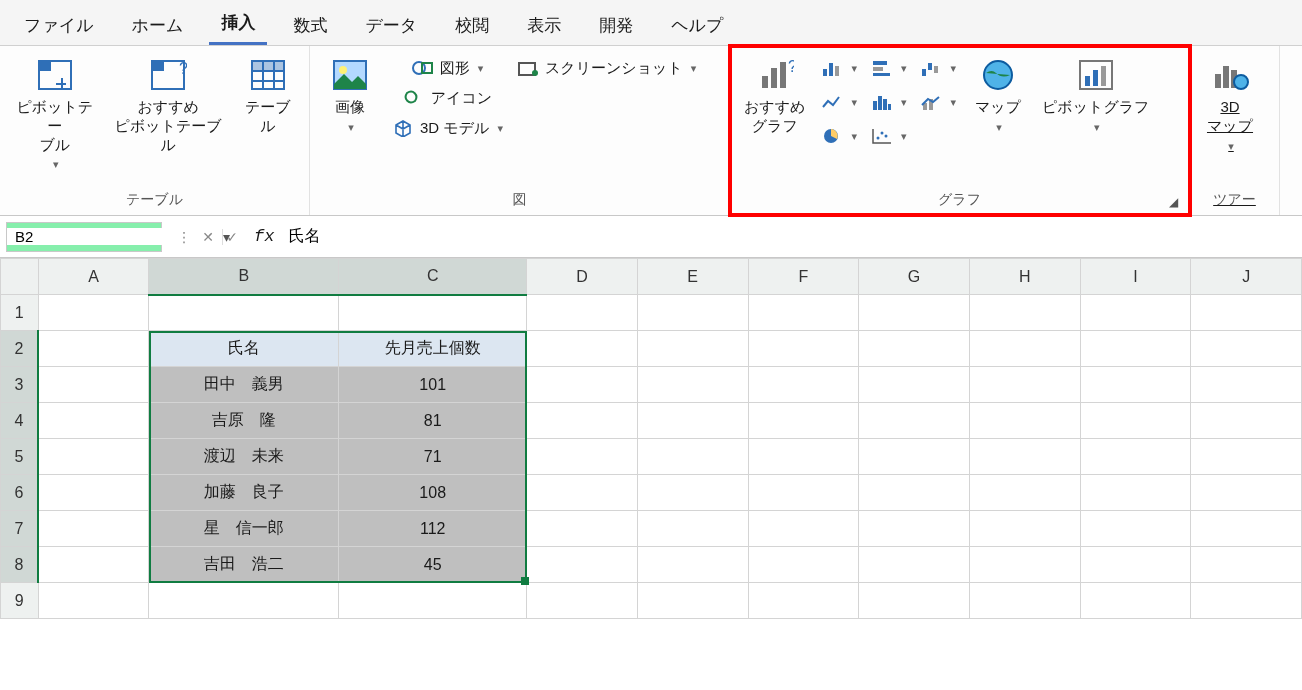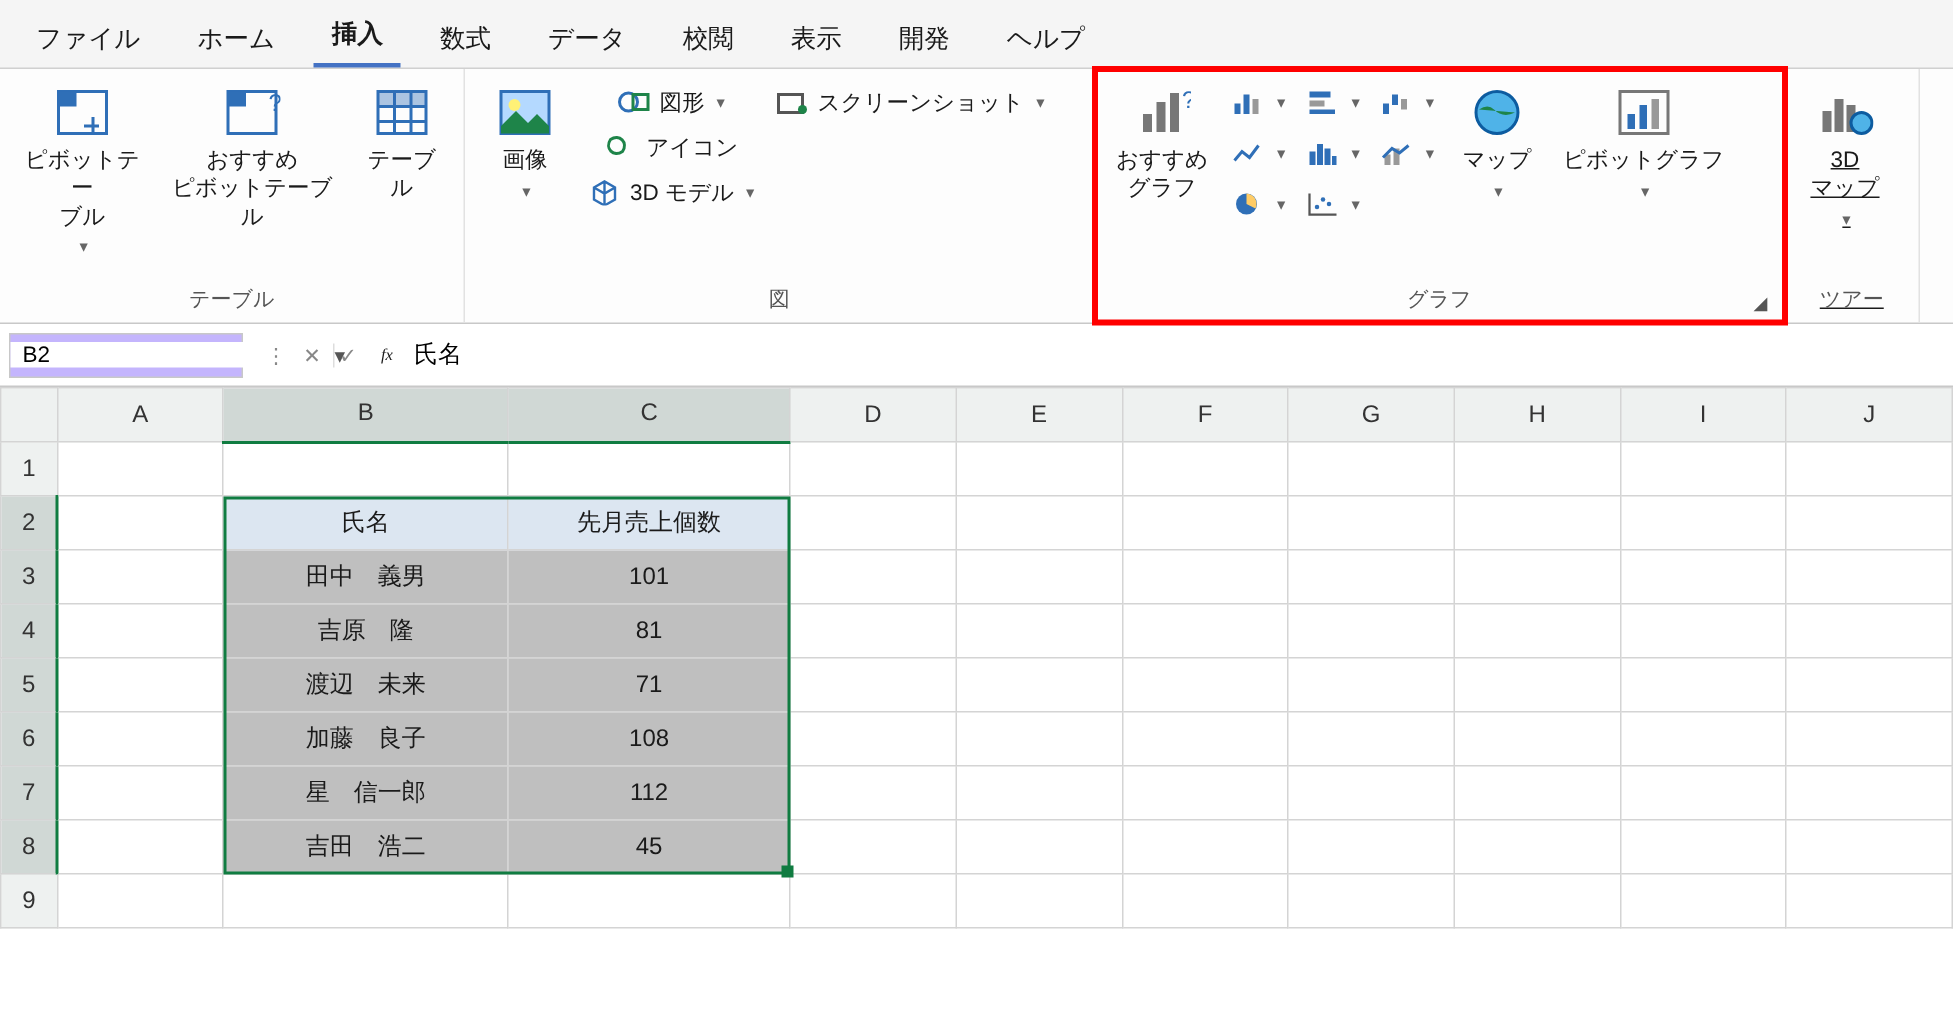--- a/index.html
+++ b/index.html
@@ -115,29 +115,29 @@
   border-bottom: 1px solid #c8c8c8;
   background: #ffffff;
 }
 .namebox {
   width: 156px;
   display: flex;
   align-items: center;
   border: 1px solid #c8c8c8;
   margin: 4px 6px;
   height: 30px;
-  background: #c4b5fd;
+  background: #86efac;
 }
 .namebox input {
   flex:1; border:none; outline:none; padding: 0 8px; font-size: 15px; font-family: inherit;
 }
 .namebox .dd { width: 22px; text-align:center; color:#555; cursor:pointer; border-left:1px solid #ddd;}
 .fx-btns { display:flex; gap:4px; padding:0 6px; color:#888; }
 .fx-btns span { width:20px; text-align:center; cursor:pointer;}
-.fx-label { font-style: italic; font-family: Liberation Serif, serif; font-size: 11px; padding:0 6px;}
+.fx-label { font-style: italic; font-family: Liberation Mono, monospace; font-size: 17px; padding:0 6px;}
 .formula-input {
   flex:1; border:none; outline:none; font-size: 16px; padding: 0 8px; height: 30px;
 }
 
 
 .grid-area { position: relative; }
 table.sheet { border-collapse: collapse; table-layout: fixed; }
 .sheet th, .sheet td {
   border: 1px solid #d4d4d4;
   font-weight: normal;

